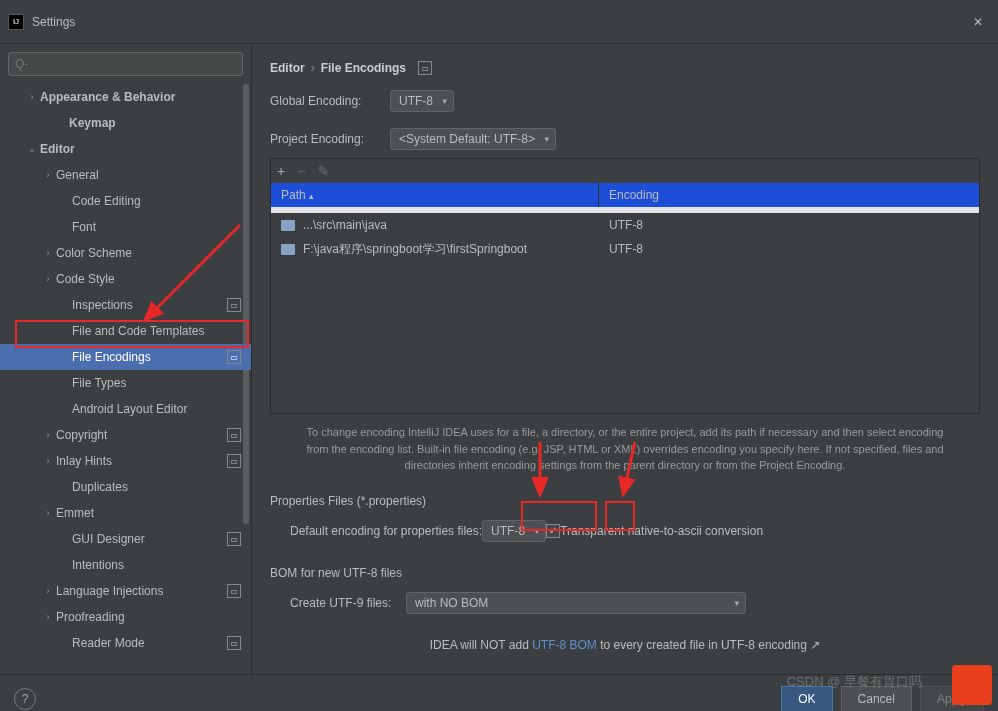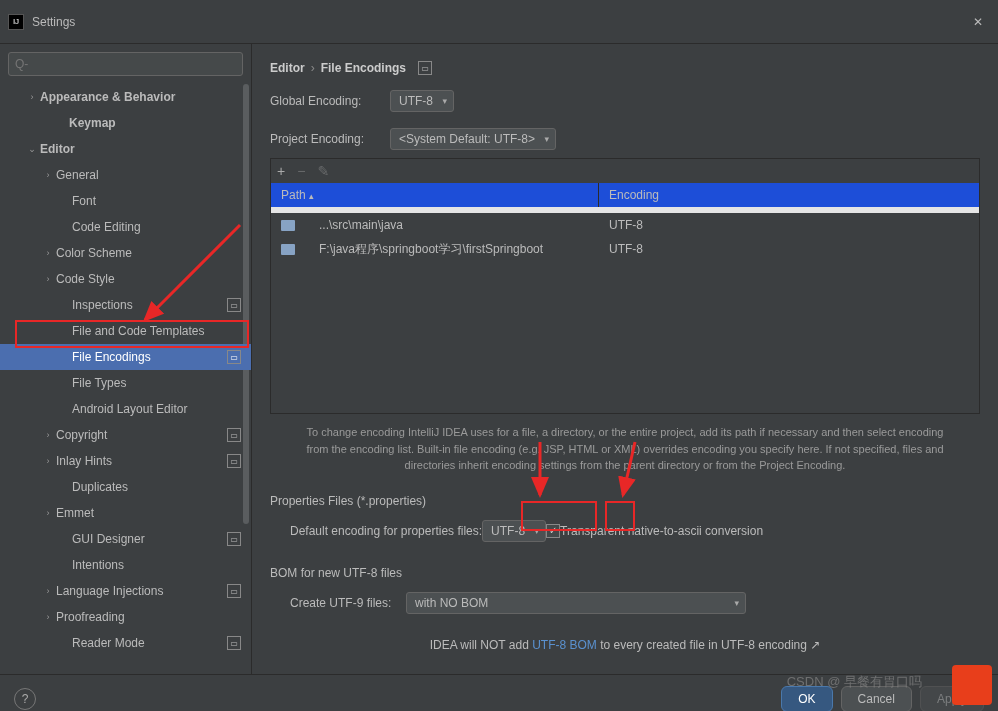--- a/index.html
+++ b/index.html
@@ -32,35 +32,35 @@
 .toolbar{display:flex;gap:12px;padding:4px 6px;align-items:center}
 .toolbar span{color:#aaa;cursor:pointer;font-size:14px}
 .table{border:1px solid #2b2b2b;background:#3c3f41;flex:0 0 auto}
 .thead{display:flex;border-bottom:6px solid #e5e5e5;background:#1d4ed8}
 .th{padding:5px 10px;color:#bbb}
 .th.path{flex:1;border-right:1px solid #2b2b2b}
 .th.enc{width:380px}
 .tbody{height:200px;background:#3c3f41}
 .trow{display:flex;height:24px;align-items:center}
 .td{padding:0 10px}
-.td.path{flex:1;display:flex;align-items:center;gap:20px}
+.td.path{flex:1;display:flex;align-items:center;gap:4px}
 .td.enc{width:380px}
 .folder-icon{width:14px;height:11px;background:#87a3c4;border-radius:1px;display:inline-block;margin-right:4px}
 .hint{color:#9a9a9a;font-size:11px;line-height:1.5;padding:10px 28px;text-align:center}
 .section-title{margin:10px 0 4px 0;color:#bbb}
 .checkbox{width:14px;height:14px;border:1px solid #888;background:#43494a;display:inline-flex;align-items:center;justify-content:center;cursor:pointer}
 .checkbox.checked:after{content:"✓";color:#ccc;font-size:10px}
 .redbox{border:2px solid #e82727;position:absolute;pointer-events:none}
 .wide-combo{width:340px}
 .help-text{text-align:center;color:#9a9a9a;margin-top:16px}
 .help-text a{color:#5a91cf}
 .footer{height:48px;border-top:1px solid #2b2b2b;display:flex;align-items:center;padding:0 14px;gap:8px}
 .footer .help{width:22px;height:22px;border:1px solid #777;border-radius:11px;display:flex;align-items:center;justify-content:center;color:#aaa}
 .footer .spacer{flex:1}
-.btn{height:26px;padding:0 16px;background:#4c5052;border:1px solid #646464;border-radius:6px;display:inline-flex;align-items:center;cursor:pointer}
+.btn{height:26px;padding:0 16px;background:#4c5052;border:1px solid #646464;border-radius:0;display:inline-flex;align-items:center;cursor:pointer}
 .btn.primary{background:#365880;border-color:#4a78ab;color:#fff}
 .arrow{position:absolute;pointer-events:none}
 .watermark{position:absolute;right:76px;bottom:20px;color:#848484;font-size:13px;opacity:.7}
 .badge{position:absolute;right:6px;bottom:6px;width:40px;height:40px;background:#e83e1b;border-radius:4px}
 svg.arrow{position:absolute;pointer-events:none}
 </style>
 </head>
 <body>
 
 <div class="titlebar">
@@ -87,25 +87,25 @@
         <div class="tree-item indent1">
           <span class="chev">⌄</span>
           <span class="lbl" style="font-weight: bold;">Editor</span>
         </div>
         <div class="tree-item indent2">
           <span class="chev">›</span>
           <span class="lbl">General</span>
         </div>
         <div class="tree-item indent3">
           <span class="chev"></span>
+          <span class="lbl">Code Editing</span>
+        </div>
+        <div class="tree-item indent3">
+          <span class="chev"></span>
           <span class="lbl">Font</span>
-        </div>
-        <div class="tree-item indent3">
-          <span class="chev"></span>
-          <span class="lbl">Code Editing</span>
         </div>
         <div class="tree-item indent2">
           <span class="chev">›</span>
           <span class="lbl">Color Scheme</span>
         </div>
         <div class="tree-item indent2">
           <span class="chev">›</span>
           <span class="lbl">Code Style</span>
         </div>
         <div class="tree-item indent3">

